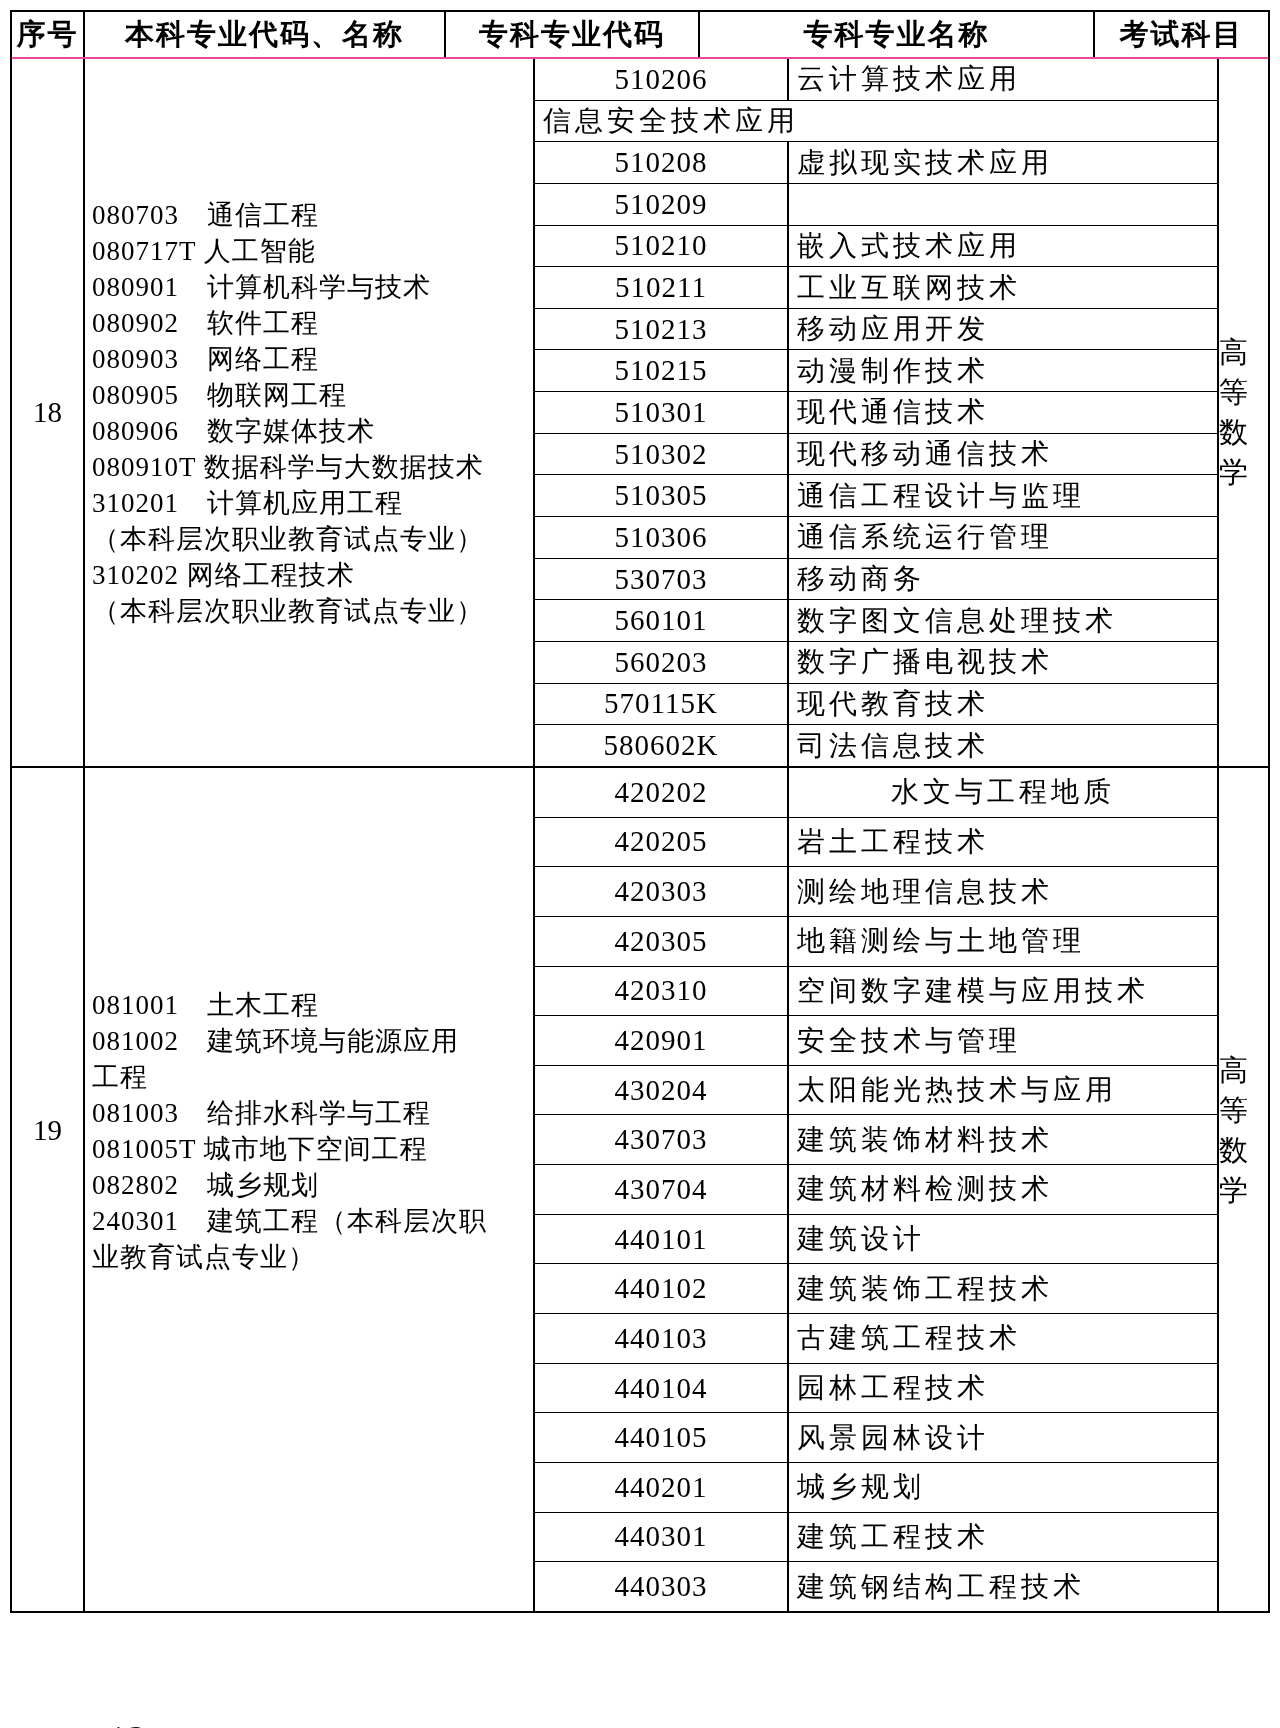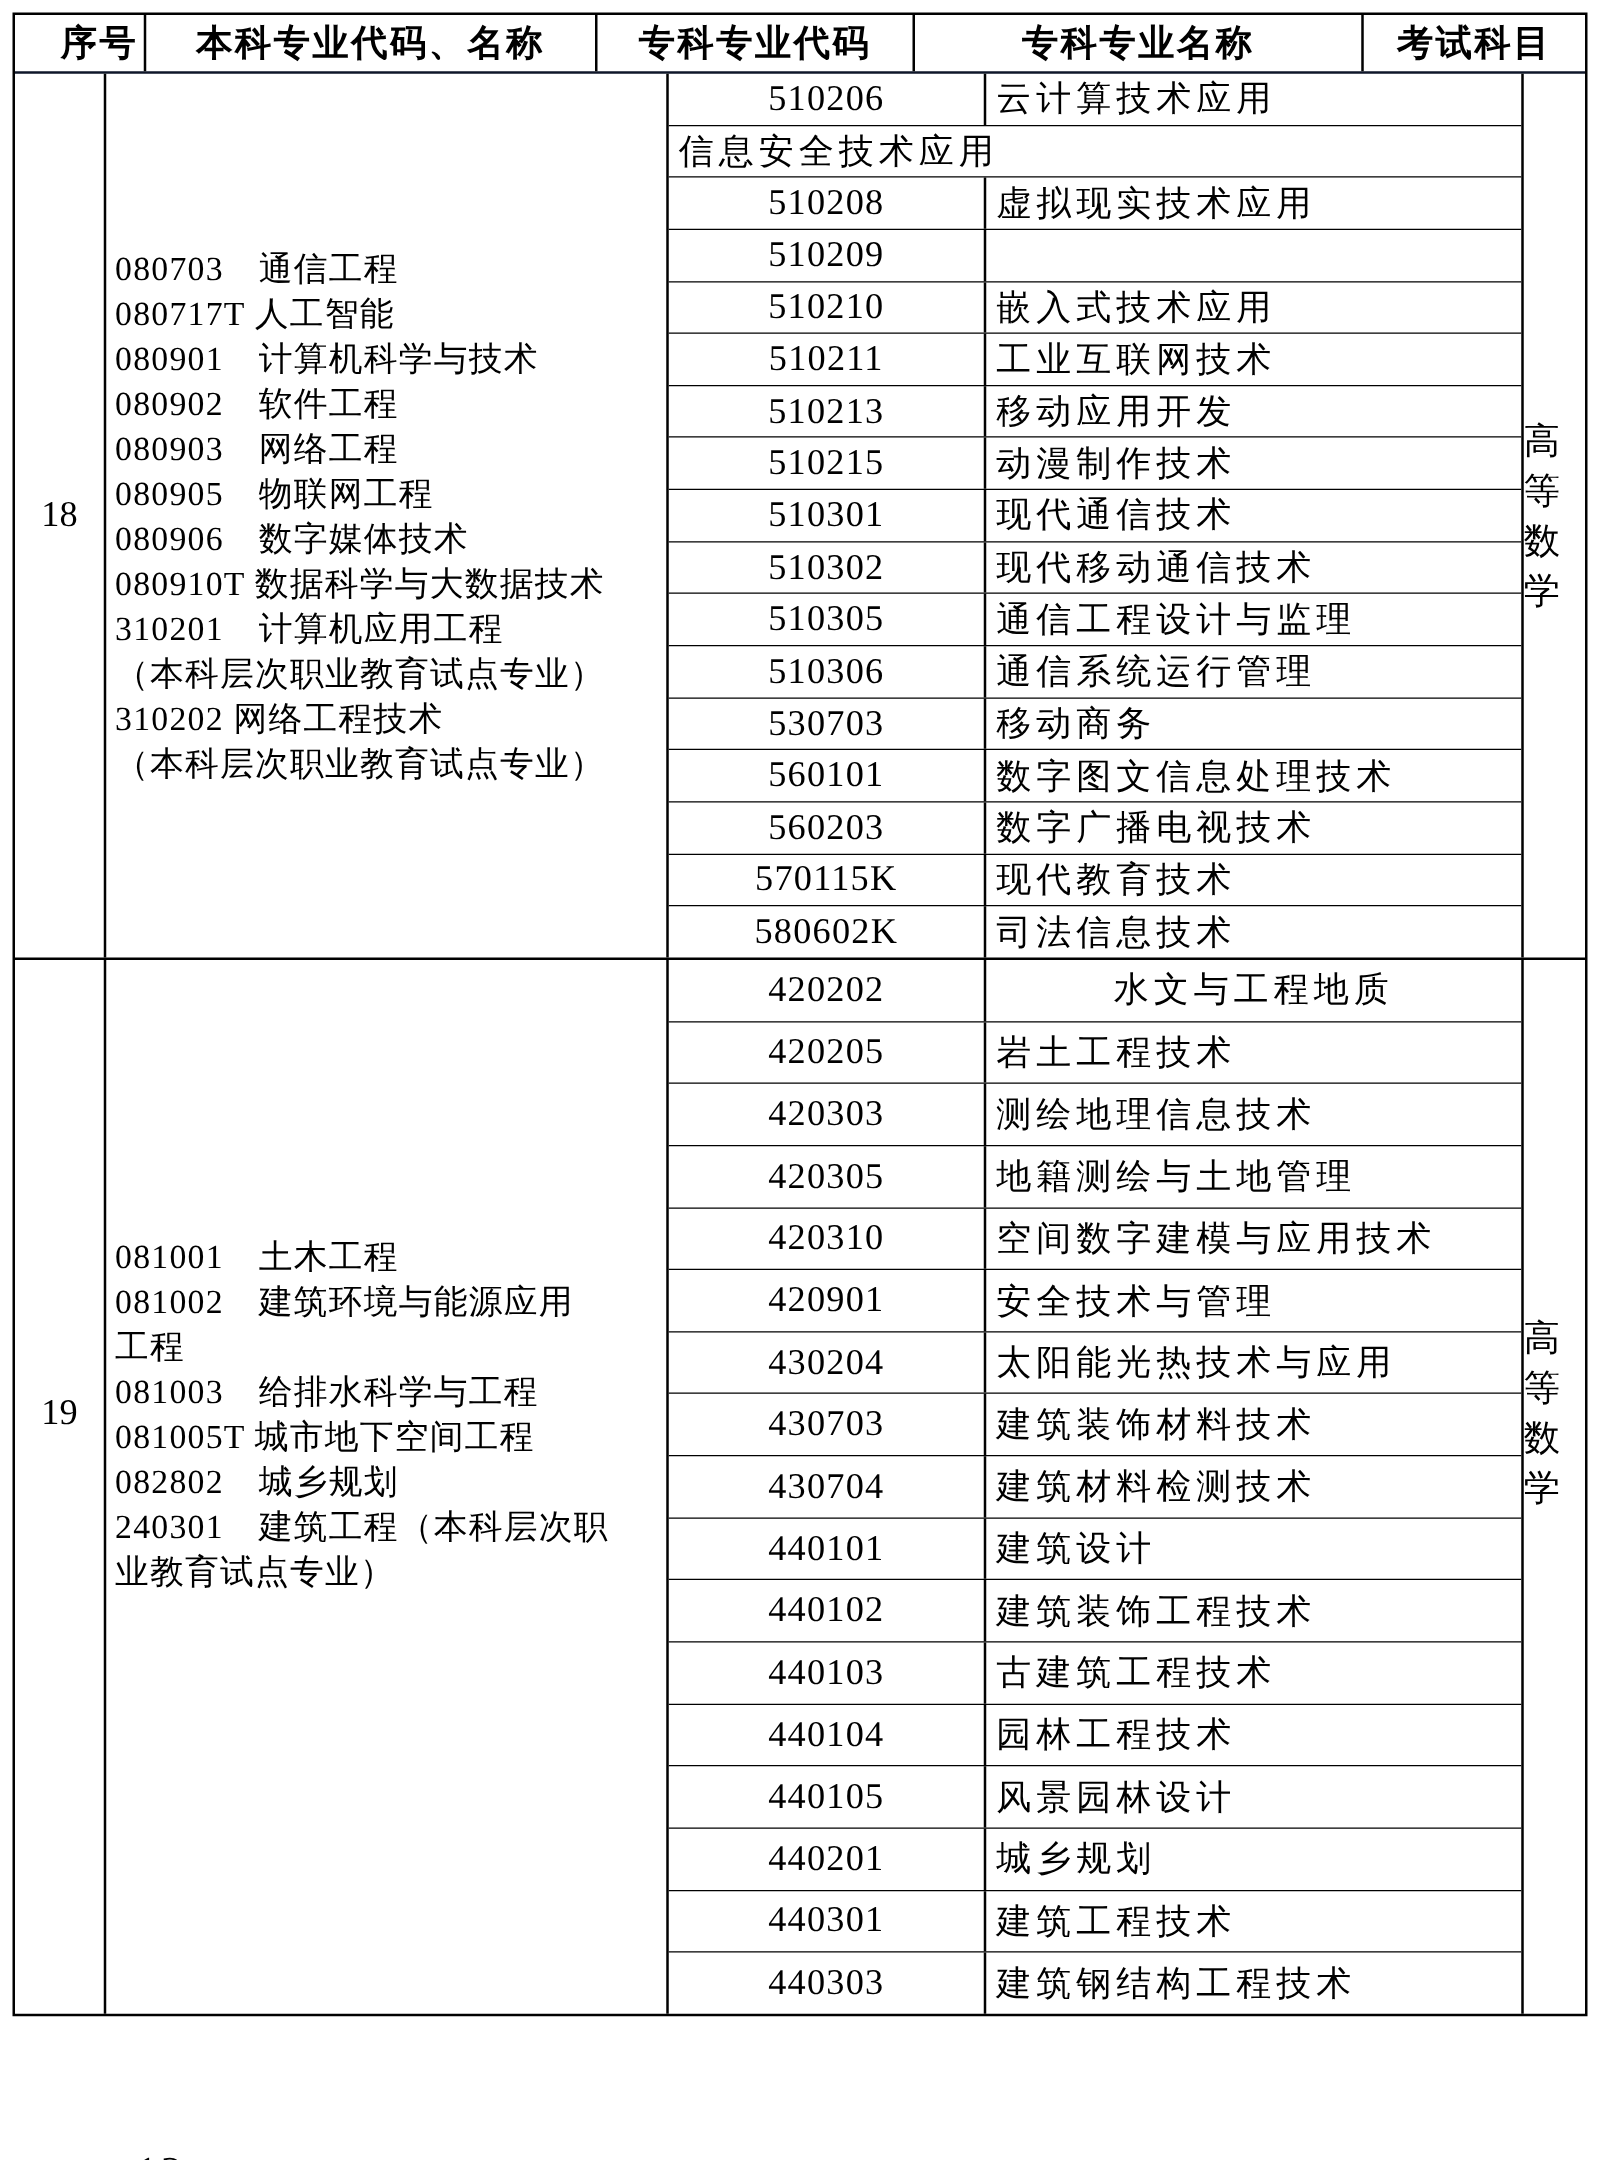--- a/index.html
+++ b/index.html
@@ -5,29 +5,29 @@
   html,body{margin:0;padding:0;background:#ffffff;}
   body{
     width:1280px;height:1728px;position:relative;
     font-family:"Liberation Serif","DejaVu Serif",serif;
     color:#000;
   }
   .doc-table{
     position:absolute;left:10px;top:10px;width:1260px;
     border:2px solid #000;box-sizing:border-box;background:#fff;
   }
-  .thead{display:flex;height:47px;border-bottom:2px solid #0f172a;box-sizing:border-box;padding-left:32px;}
+  .thead{display:flex;height:47px;border-bottom:2px solid #ec4899;box-sizing:border-box;}
   .th{
     display:flex;align-items:center;justify-content:center;
     font-family:"Liberation Sans","DejaVu Sans",sans-serif;
     font-weight:700;font-size:29px;letter-spacing:2px;
     box-sizing:border-box;height:100%;
   }
   .th.b{border-right:2px solid #000;}
-  .w1{width:73px;}.w2{width:361px;}.w3{width:254px;}.w4{width:359px;}.w5{flex:1;}
+  .w1{width:73px;}.w2{width:361px;}.w3{width:254px;}.w4{width:395px;}.w5{flex:1;}
   .section{display:flex;box-sizing:border-box;}
   .section.s19{border-top:2px solid #000;}
   .cell{box-sizing:border-box;}
   .num-cell{
     width:73px;border-right:2px solid #000;
     display:flex;align-items:center;justify-content:center;
     font-size:29px;
   }
   .ug-cell{
     width:450px;border-right:2px solid #000;

